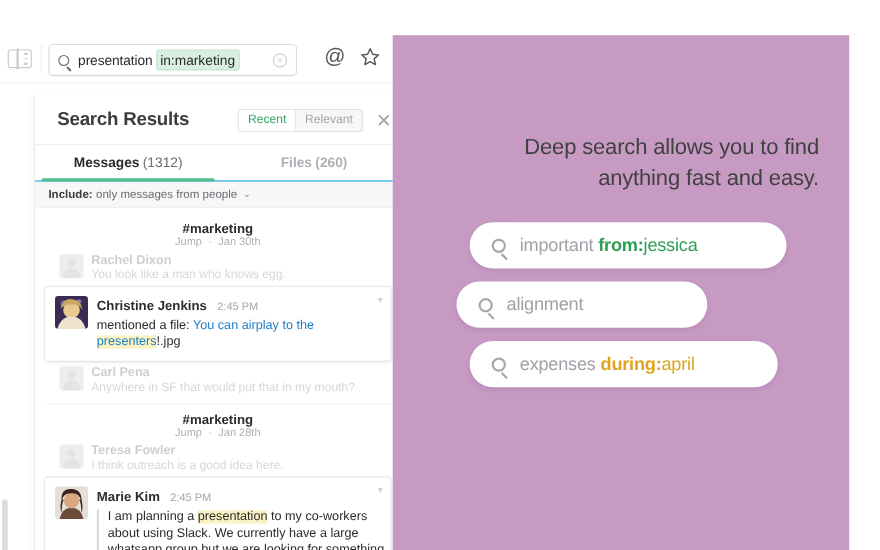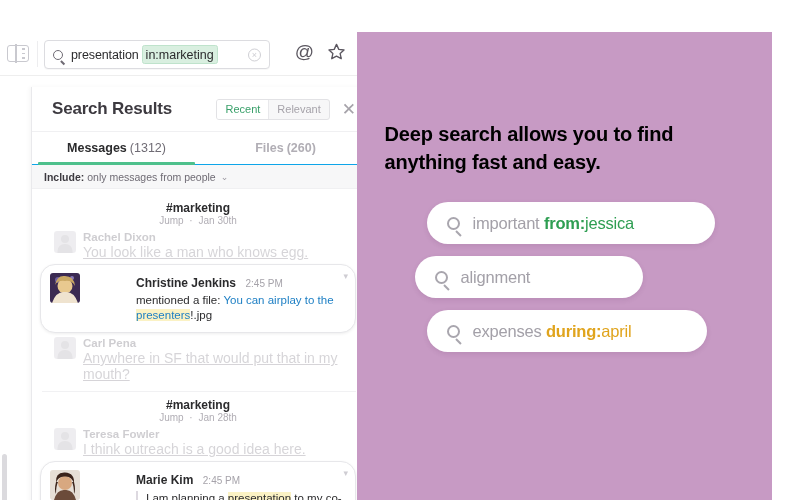--- a/index.html
+++ b/index.html
@@ -143,28 +143,28 @@
     display:flex; padding: 1px 16px 1px 22px; opacity: 0.42; filter: blur(0.22px);
   }
   .av-sm {
     width: 22px; height: 22px; border-radius: 3px; flex:none; margin-right: 7px;
     background: #d8d6dc; overflow:hidden; position:relative;
   }
   .av-sm .head { position:absolute; left:50%; top:4px; width:8px; height:8px; border-radius:50%; background:#c0bdc4; transform:translateX(-50%); }
   .av-sm .body { position:absolute; left:50%; bottom:0; width:15px; height:9px; border-radius:7px 7px 0 0; background:#c0bdc4; transform:translateX(-50%); }
   .fade-lines { flex:1; min-width:0; }
   .fade-name { font-size: 11.5px; font-weight: bold; color:#8d8a92; }
-  .fade-body { font-size: 14px; color:#9e9ba3; margin-top: 1px; text-decoration: underline; }
+  .fade-body { font-size: 11px; color:#9e9ba3; margin-top: 1px; }
 
   .msg-card {
     margin: 3px 14px 3px 8px;
-    background:#ffffff; border:1px solid #e7e7ea; border-radius:15px;
+    background:#ffffff; border:1px solid #e7e7ea; border-radius:4px;
     box-shadow: 0 1px 3px rgba(0,0,0,0.07);
     padding: 8px 2px 9px 9px;
-    display:flex; position:relative;gap:48px;
+    display:flex; position:relative;
   }
   .av-ph { width: 30px; height: 30px; border-radius: 3px; flex:none; margin-right: 8px; overflow:hidden; }
   .card-body { flex:1; min-width:0; }
   .card-name { font-size: 12px; font-weight: bold; color:#2b2b2d; }
   .card-time { font-size: 10px; color:#a6a3aa; margin-left: 5px; font-weight: normal; }
   .card-text { font-size: 11.5px; color:#2b2b2d; line-height: 15px; margin-top: 2px; }
   .card-text .lnk { color: #1d7fc4; }
   .hl { background: #fbf2c4; }
   .quoted { border-left: 2px solid #ddd9e0; padding-left: 8px; margin-top: 3px; }
   .chev {
@@ -181,22 +181,22 @@
     background:#dbdade; border-radius: 3px;
   }
 
   
   .right-pane {
     width: 430px; height: 500px;
     position: relative;
     display:flex; flex-direction:column; align-items:center;
   }
   .headline {
-    margin-top: 88px; width: 360px; text-align:left;
-    font-size: 20px; line-height: 28px; font-weight: bold; color: #000000;
+    margin-top: 88px; width: 360px; text-align:right;
+    font-size: 20px; line-height: 28px; font-weight: normal; color: #404040;
     letter-spacing: -0.15px;
   }
   .pills { margin-top: 26px; width: 300px; display:flex; flex-direction:column; gap: 12px; }
   .pill {
     height: 42px; border-radius: 21px; background:#ffffff;
     display:flex; align-items:center; padding-left: 20px;
     box-shadow: 0 2px 5px rgba(90,50,90,0.13);
   }
   .pill .mag2 {
     width: 13px; height: 13px; border: 2px solid #a9a6ae; border-radius:50%;

